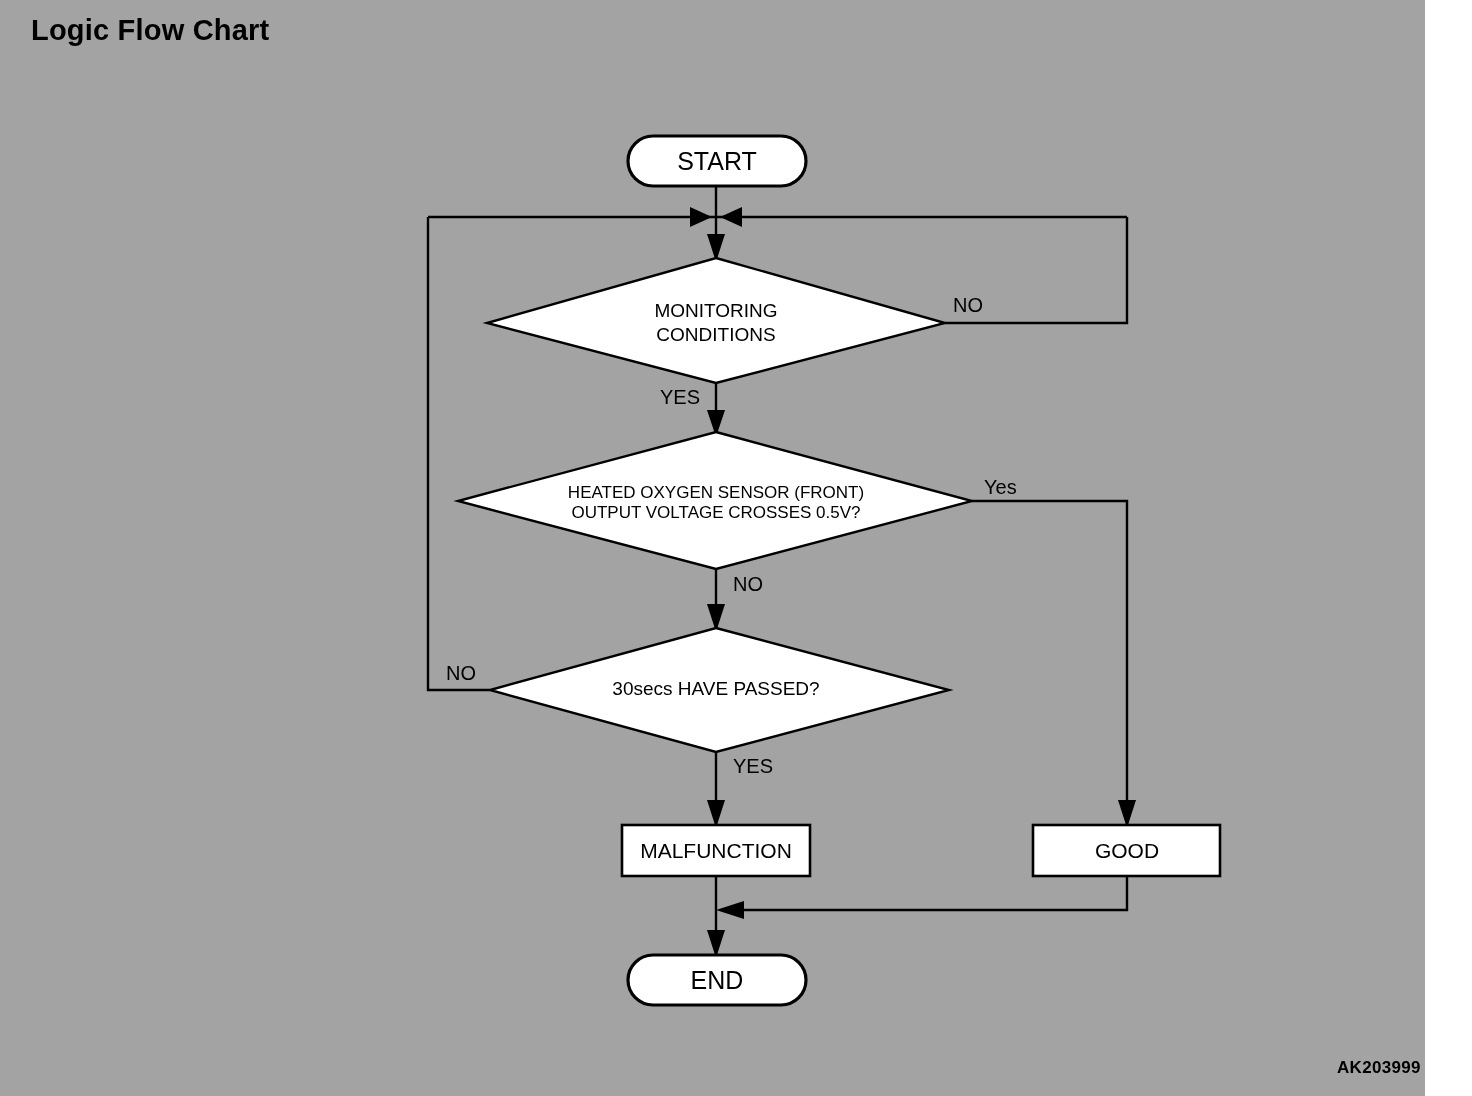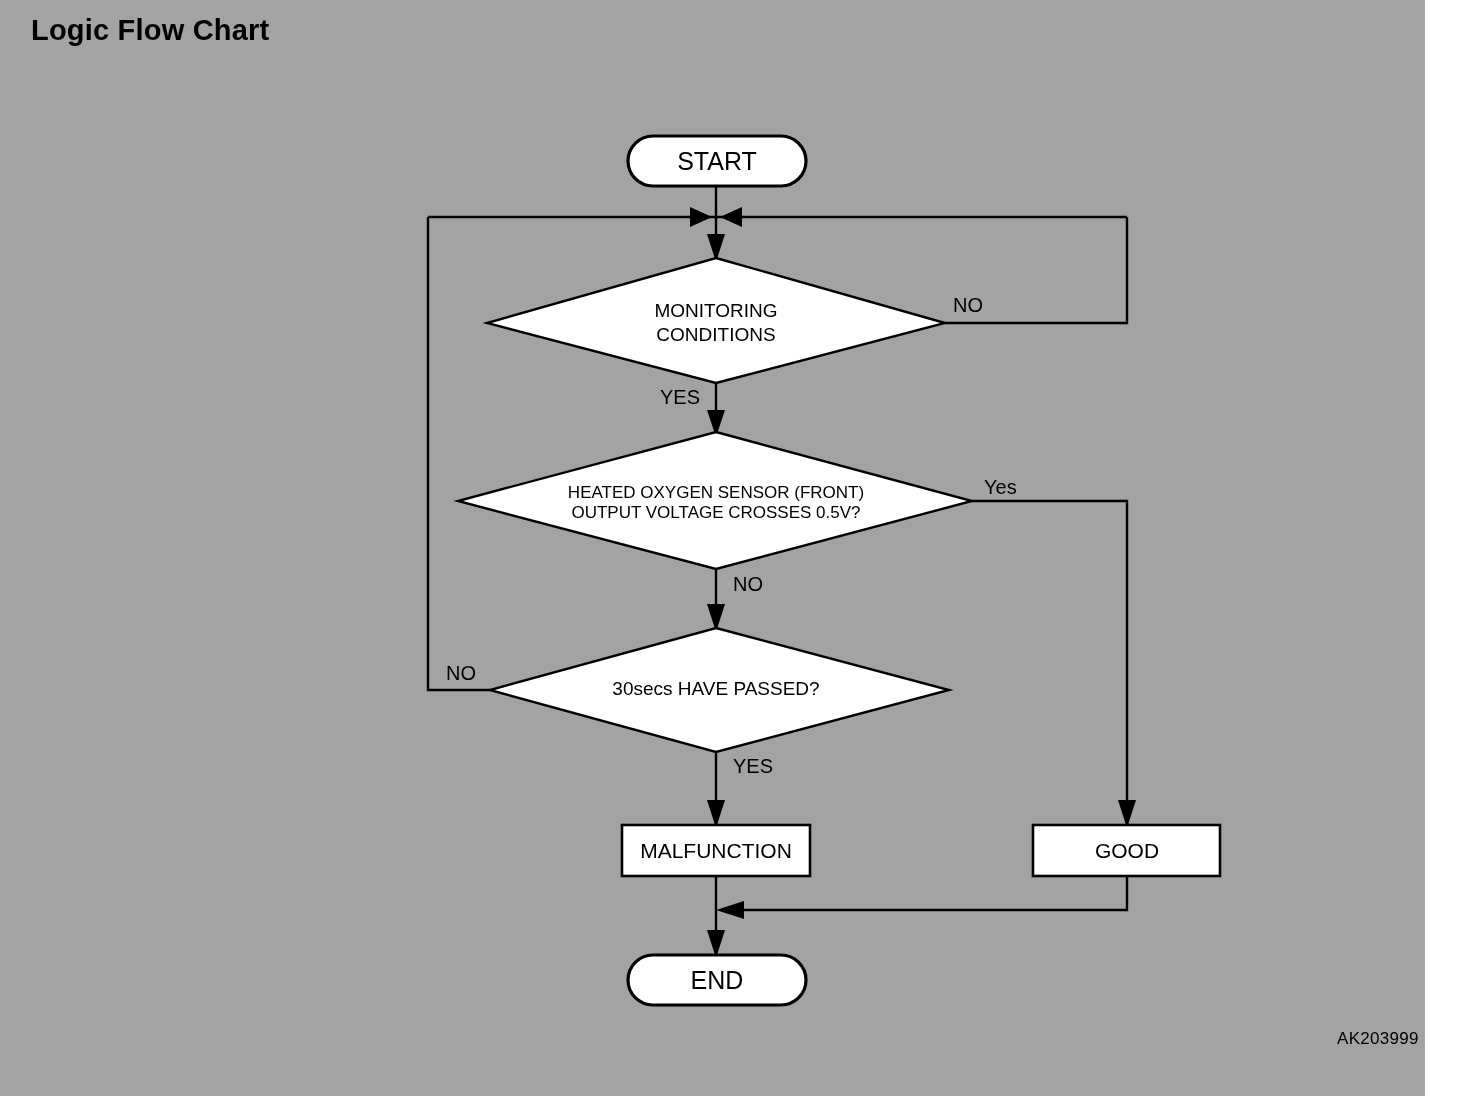--- a/index.html
+++ b/index.html
@@ -24,23 +24,23 @@
     top: 14px;
     font-size: 29px;
     font-weight: bold;
     letter-spacing: 0.2px;
     color: #000000;
     white-space: nowrap;
   }
   #ref-code {
     position: absolute;
     left: 1337px;
-    top: 1029px;
+    top: 1058px;
     font-size: 17px;
-    font-weight: normal;
+    font-weight: bold;
     letter-spacing: 0.3px;
     color: #000000;
     white-space: nowrap;
   }
   #flow-svg {
     position: absolute;
     left: 0;
     top: 0;
   }
   .node-text {

